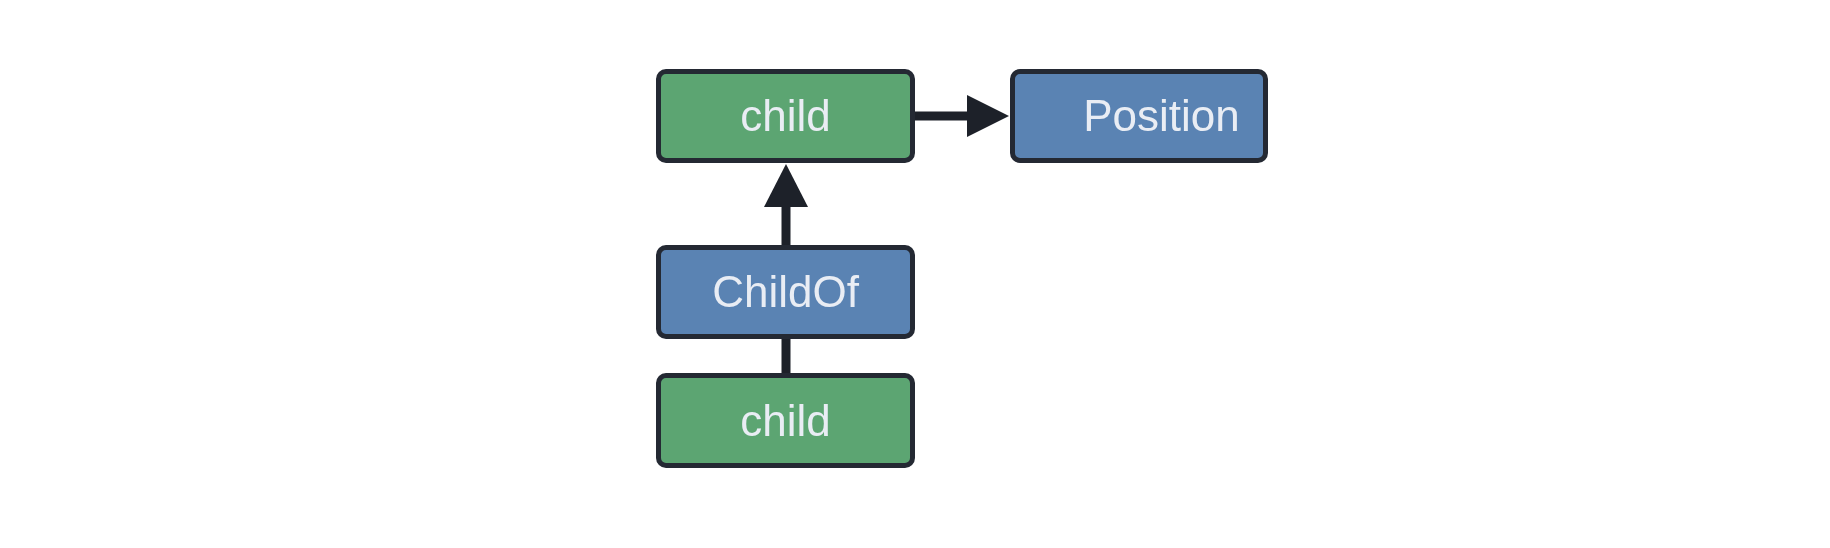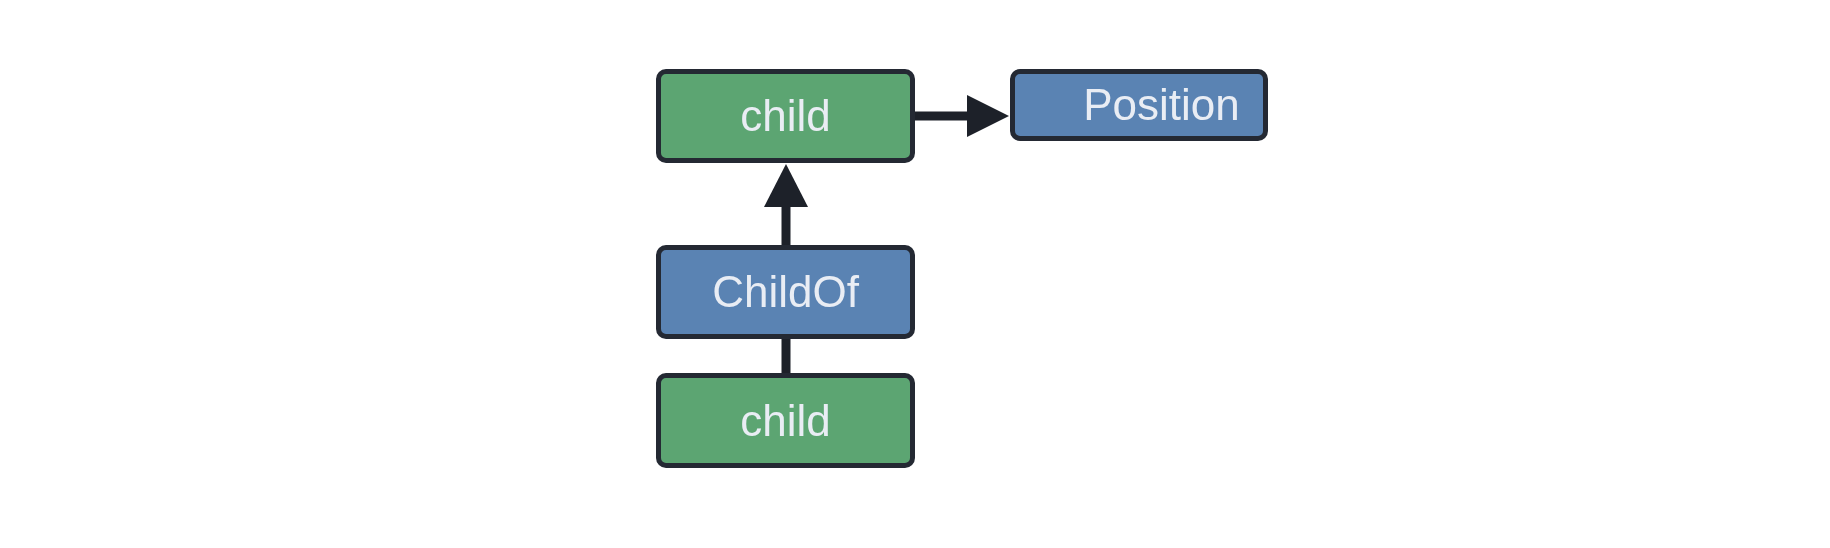--- a/index.html
+++ b/index.html
@@ -69,21 +69,21 @@
 
     <g>
       <line class="edge-line" x1="786" y1="387" x2="786" y2="339"></line>
     </g>
   </svg>
 
   <div class="node node--entity" style="left:656px; top:69px; width:259px; height:94px;">
     <span class="node__label">child</span>
   </div>
 
-  <div class="node node--component" style="left:1010px; top:69px; width:258px; height:72px;padding-left:45px;">
+  <div class="node node--component" style="left:1010px; top:69px; width:258px; height:94px;padding-left:45px;">
     <span class="node__label">Position</span>
   </div>
 
   <div class="node node--component" style="left:656px; top:245px; width:259px; height:94px;border-radius:10px;">
     <span class="node__label">ChildOf</span>
   </div>
 
   <div class="node node--entity" style="left:656px; top:373px; width:259px; height:95px;">
     <span class="node__label">child</span>
   </div>

